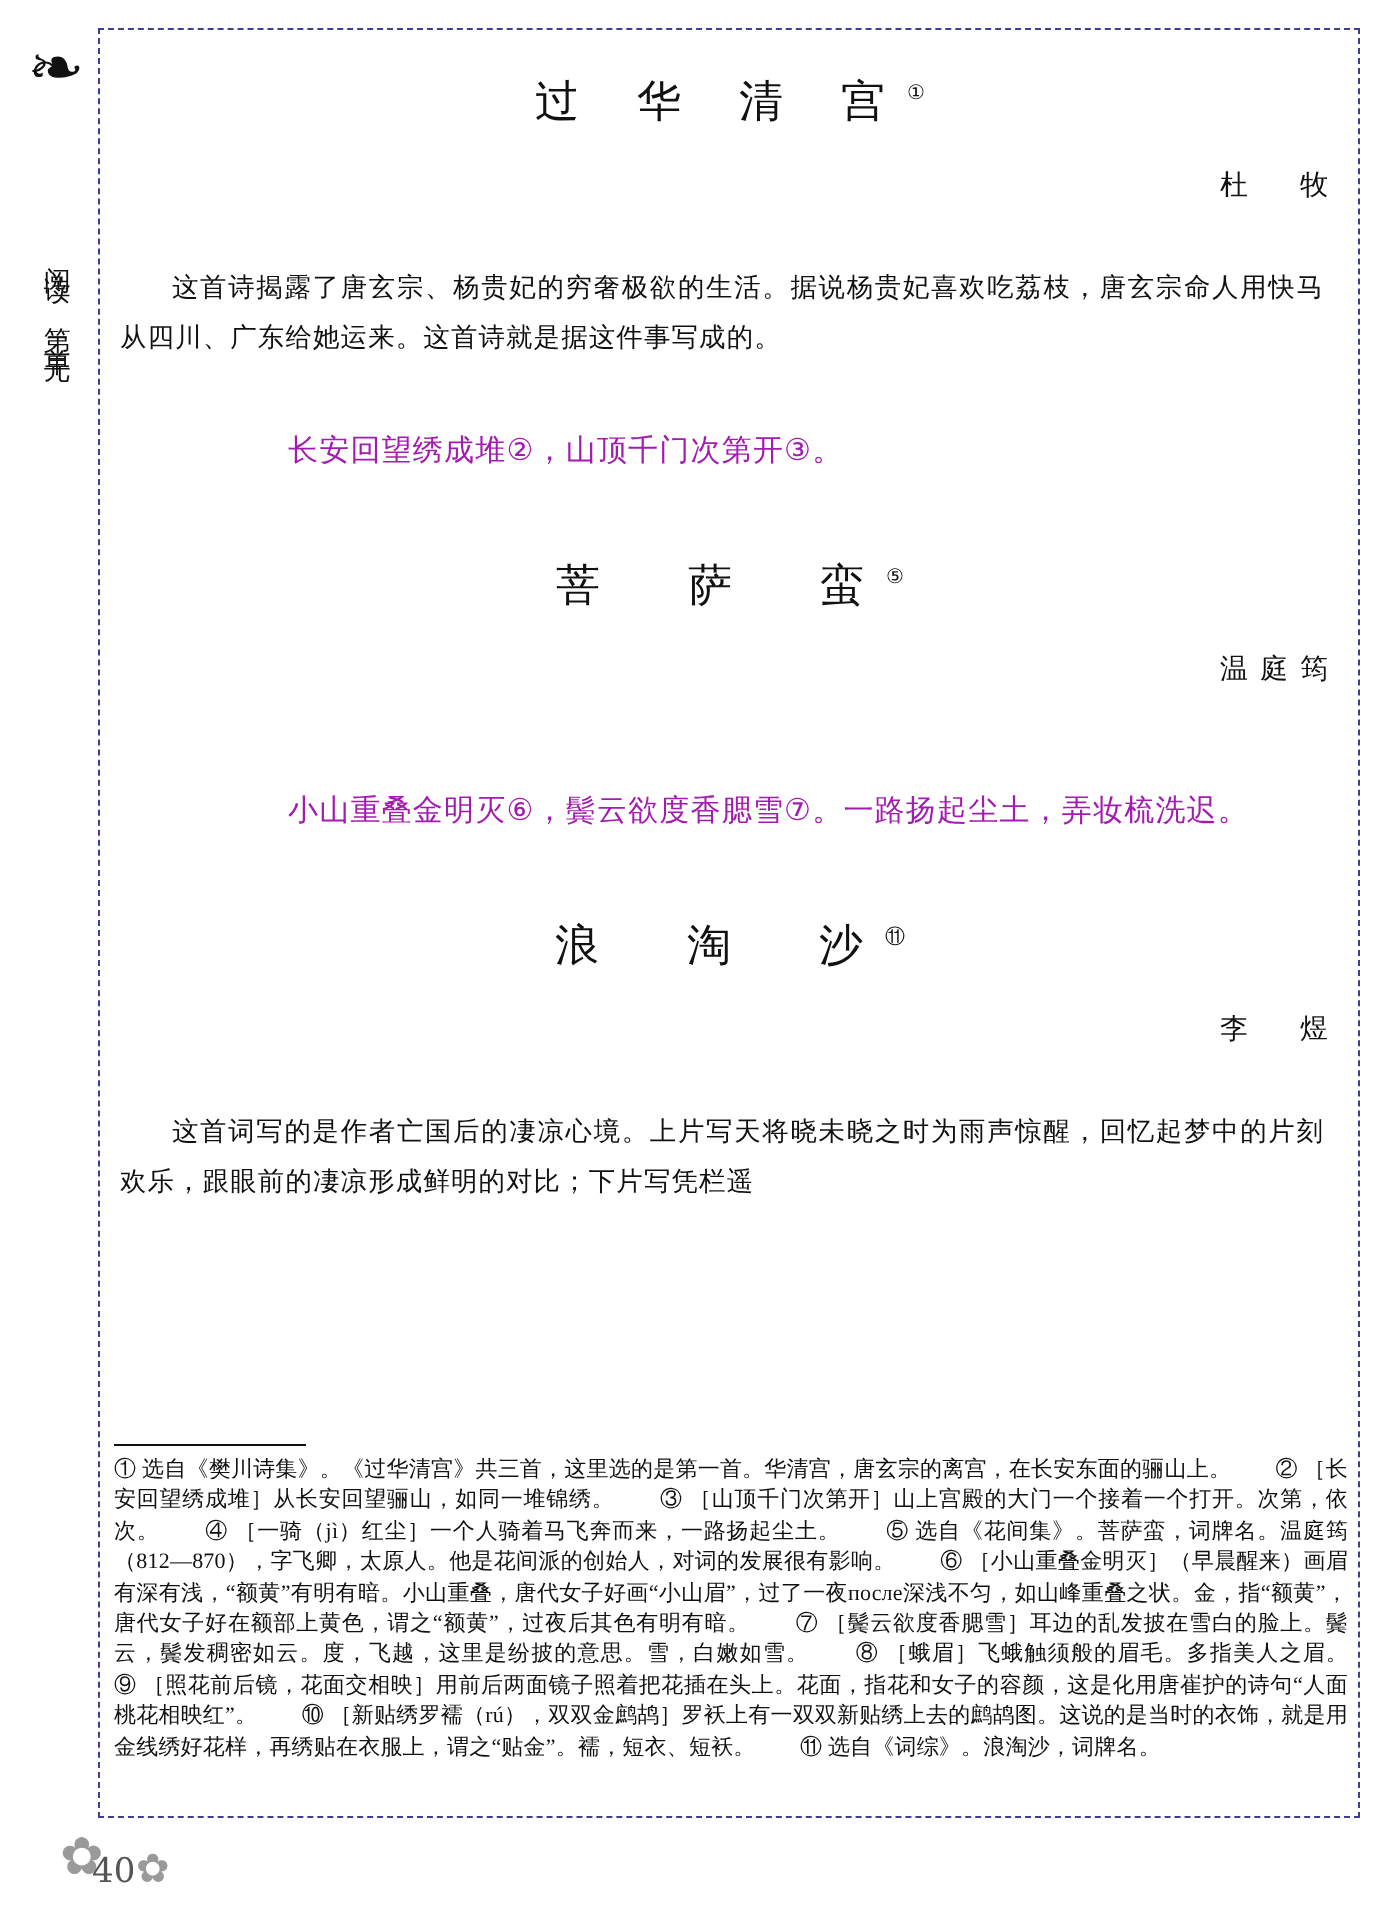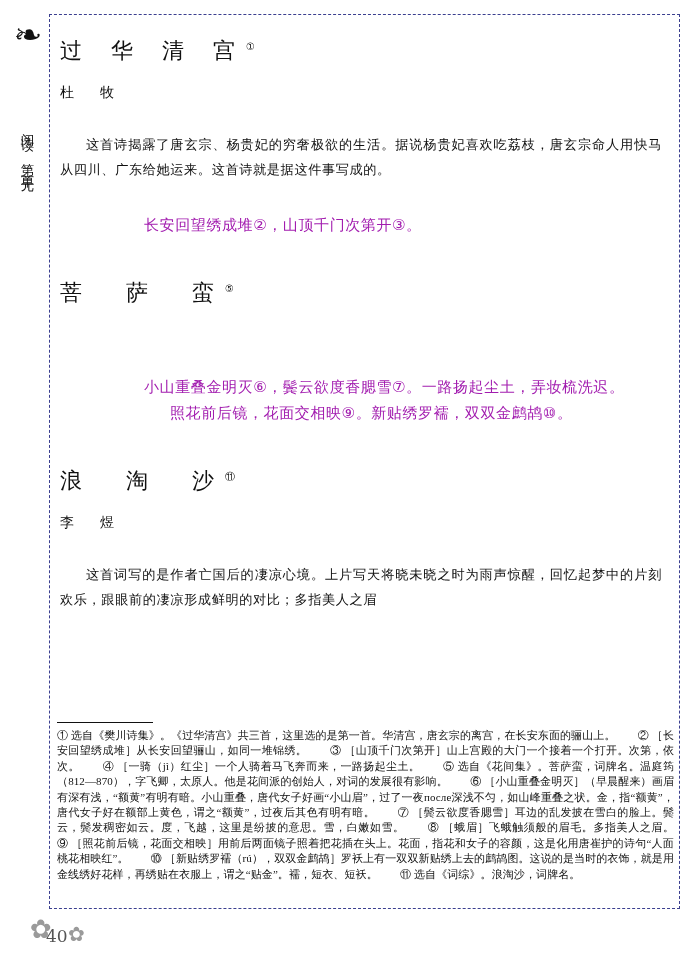--- a/index.html
+++ b/index.html
@@ -66,50 +66,51 @@
   #body-area {
     position: absolute;
     left: 60px;
     top: 18px;
     width: 610px;
   }
 
   .poem-block { margin: 0; }
 
   .poem-title {
+    text-align: center;
     font-size: 22px;
     letter-spacing: 11px;
     font-weight: normal;
     margin: 0;
     padding: 0;
     font-family: "DejaVu Sans", sans-serif;
     color: #111;
   }
   .poem-title .sup { font-size: 10px; letter-spacing: 0; vertical-align: super; }
 
   .poem-author {
-    text-align: left;
+    text-align: right;
     font-size: 14px;
     letter-spacing: 6px;
     margin: 0;
     padding: 0;
     color: #111;
     font-family: Liberation Serif, serif;
   }
 
   .intro-para {
     font-size: 13.2px;
     line-height: 25px;
     letter-spacing: 0.6px;
     text-indent: 26px;
     margin: 0;
     padding: 0 8px 0 0;
     text-align: justify;
     color: #111;
-    font-family: Liberation Sans, sans-serif;
+    font-family: Liberation Mono, monospace;
   }
 
   .verse-line {
     font-size: 15px;
     letter-spacing: 0.6px;
     line-height: 26px;
     margin: 0;
     padding-left: 84px;
     color: #a21caf;
     font-family: "DejaVu Sans", sans-serif;
@@ -208,36 +209,36 @@
       <div class="verse-line">长安回望绣成堆②，山顶千门次第开③。</div>
     </div>
 
     <div class="sp-xl"></div>
 
     <div class="poem-block">
       <div class="poem-title">
         <span>菩　萨　蛮</span><span class="sup">⑤</span>
       </div>
       <div class="sp-md"></div>
+      <div class="poem-author">温庭筠</div>
       <div class="sp-lg"></div>
       <div class="sp-md"></div>
       <div class="verse-line">小山重叠金明灭⑥，鬓云欲度香腮雪⑦。一路扬起尘土，弄妆梳洗迟。</div>
-      <div class="verse-line indented">照花前后镜，花面交相映⑨。新贴绣罗襦，双双金鹧鸪⑩。</div>
     </div>
 
     <div class="sp-xl"></div>
 
     <div class="poem-block">
       <div class="poem-title">
         <span>浪　淘　沙</span><span class="sup">⑪</span>
       </div>
       <div class="sp-md"></div>
       <div class="poem-author">李　煜</div>
       <div class="sp-lg"></div>
-      <p class="intro-para">这首词写的是作者亡国后的凄凉心境。上片写天将晓未晓之时为雨声惊醒，回忆起梦中的片刻欢乐，跟眼前的凄凉形成鲜明的对比；多指美人之眉</p>
+      <p class="intro-para">这首词写的是作者亡国后的凄凉心境。上片写天将晓未晓之时为雨声惊醒，回忆起梦中的片刻欢乐，跟眼前的凄凉形成鲜明的对比；下片写凭栏遥</p>
     </div>
 
   </div>
 
   <div id="footnote-rule"></div>
 
   <div id="footnotes">
     <span class="note"><span class="marker">①</span>&nbsp;<span>选自《樊川诗集》。《过华清宫》共三首，这里选的是第一首。华清宫，唐玄宗的离宫，在长安东面的骊山上。</span></span><span class="note"><span class="marker">②</span>&nbsp;<span>［长安回望绣成堆］从长安回望骊山，如同一堆锦绣。</span></span><span class="note"><span class="marker">③</span>&nbsp;<span>［山顶千门次第开］山上宫殿的大门一个接着一个打开。次第，依次。</span></span><span class="note"><span class="marker">④</span>&nbsp;<span>［一骑（jì）红尘］一个人骑着马飞奔而来，一路扬起尘土。</span></span><span class="note"><span class="marker">⑤</span>&nbsp;<span>选自《花间集》。菩萨蛮，词牌名。温庭筠（812—870），字飞卿，太原人。他是花间派的创始人，对词的发展很有影响。</span></span><span class="note"><span class="marker">⑥</span>&nbsp;<span>［小山重叠金明灭］（早晨醒来）画眉有深有浅，“额黄”有明有暗。小山重叠，唐代女子好画“小山眉”，过了一夜после深浅不匀，如山峰重叠之状。金，指“额黄”，唐代女子好在额部上黄色，谓之“额黄”，过夜后其色有明有暗。</span></span><span class="note"><span class="marker">⑦</span>&nbsp;<span>［鬓云欲度香腮雪］耳边的乱发披在雪白的脸上。鬓云，鬓发稠密如云。度，飞越，这里是纷披的意思。雪，白嫩如雪。</span></span><span class="note"><span class="marker">⑧</span>&nbsp;<span>［蛾眉］飞蛾触须般的眉毛。多指美人之眉。</span></span><span class="note"><span class="marker">⑨</span>&nbsp;<span>［照花前后镜，花面交相映］用前后两面镜子照着把花插在头上。花面，指花和女子的容颜，这是化用唐崔护的诗句“人面桃花相映红”。</span></span><span class="note"><span class="marker">⑩</span>&nbsp;<span>［新贴绣罗襦（rú），双双金鹧鸪］罗袄上有一双双新贴绣上去的鹧鸪图。这说的是当时的衣饰，就是用金线绣好花样，再绣贴在衣服上，谓之“贴金”。襦，短衣、短袄。</span></span><span class="note"><span class="marker">⑪</span>&nbsp;<span>选自《词综》。浪淘沙，词牌名。</span></span>
   </div>
 

